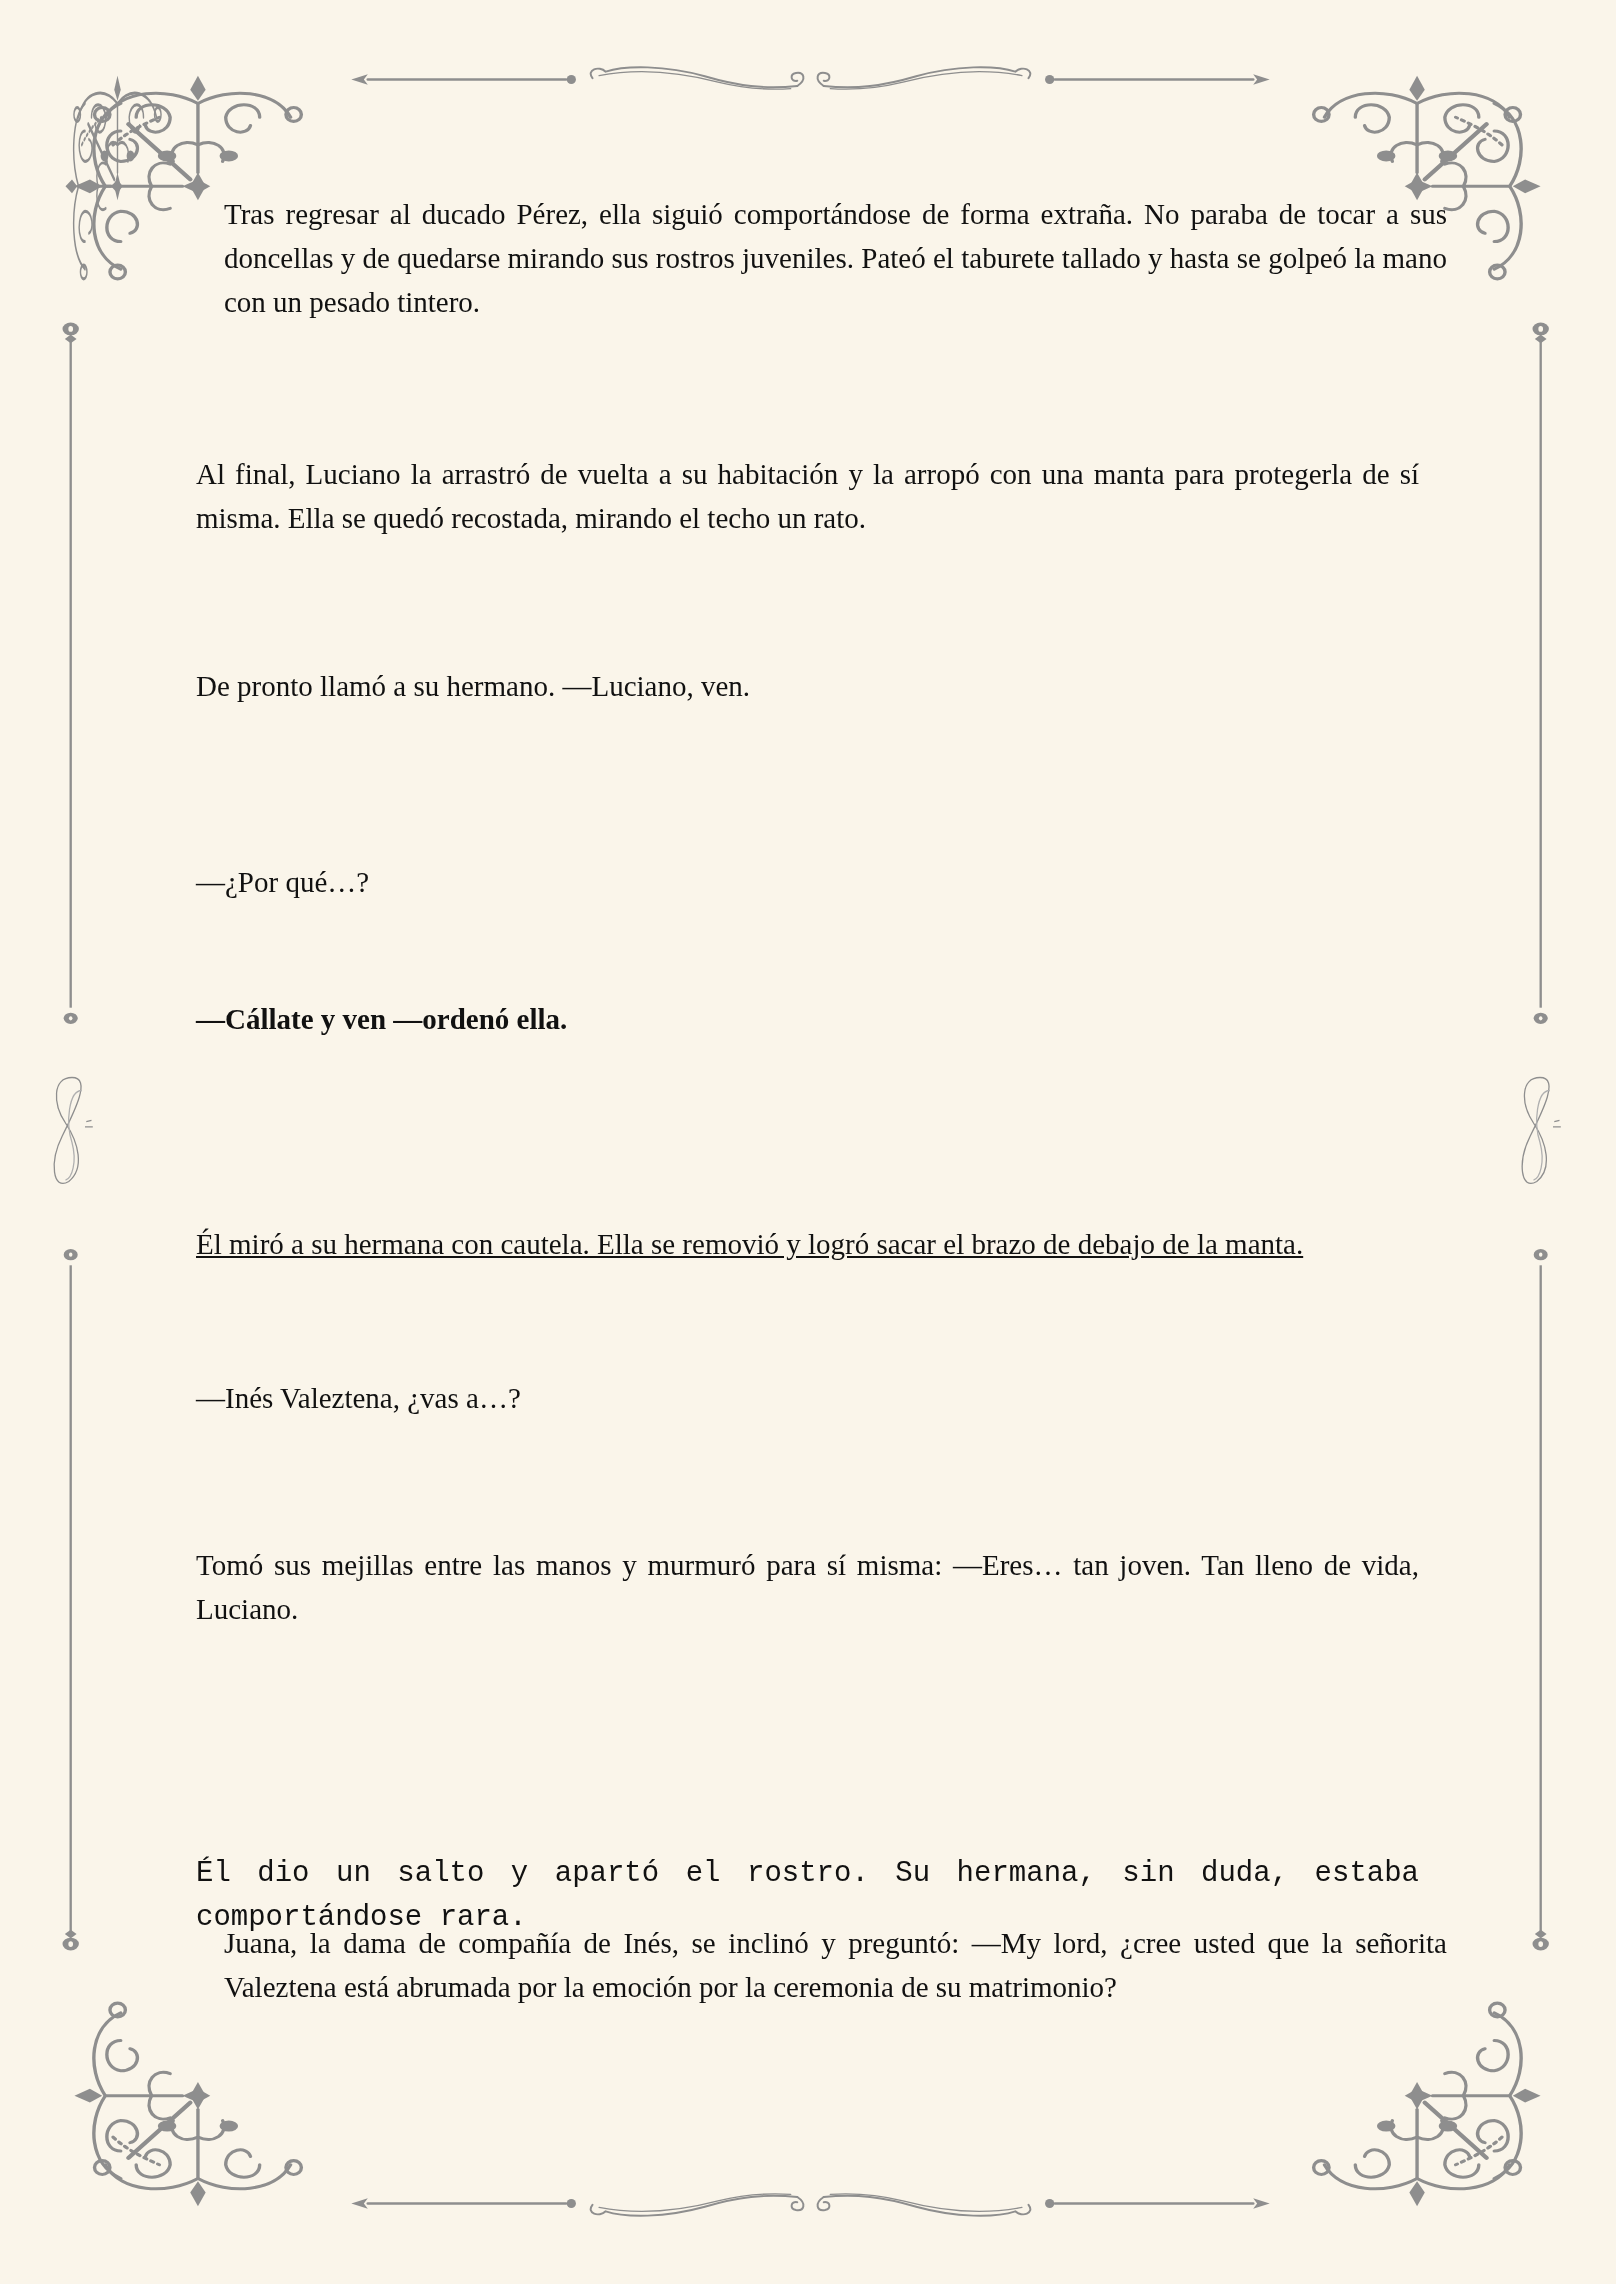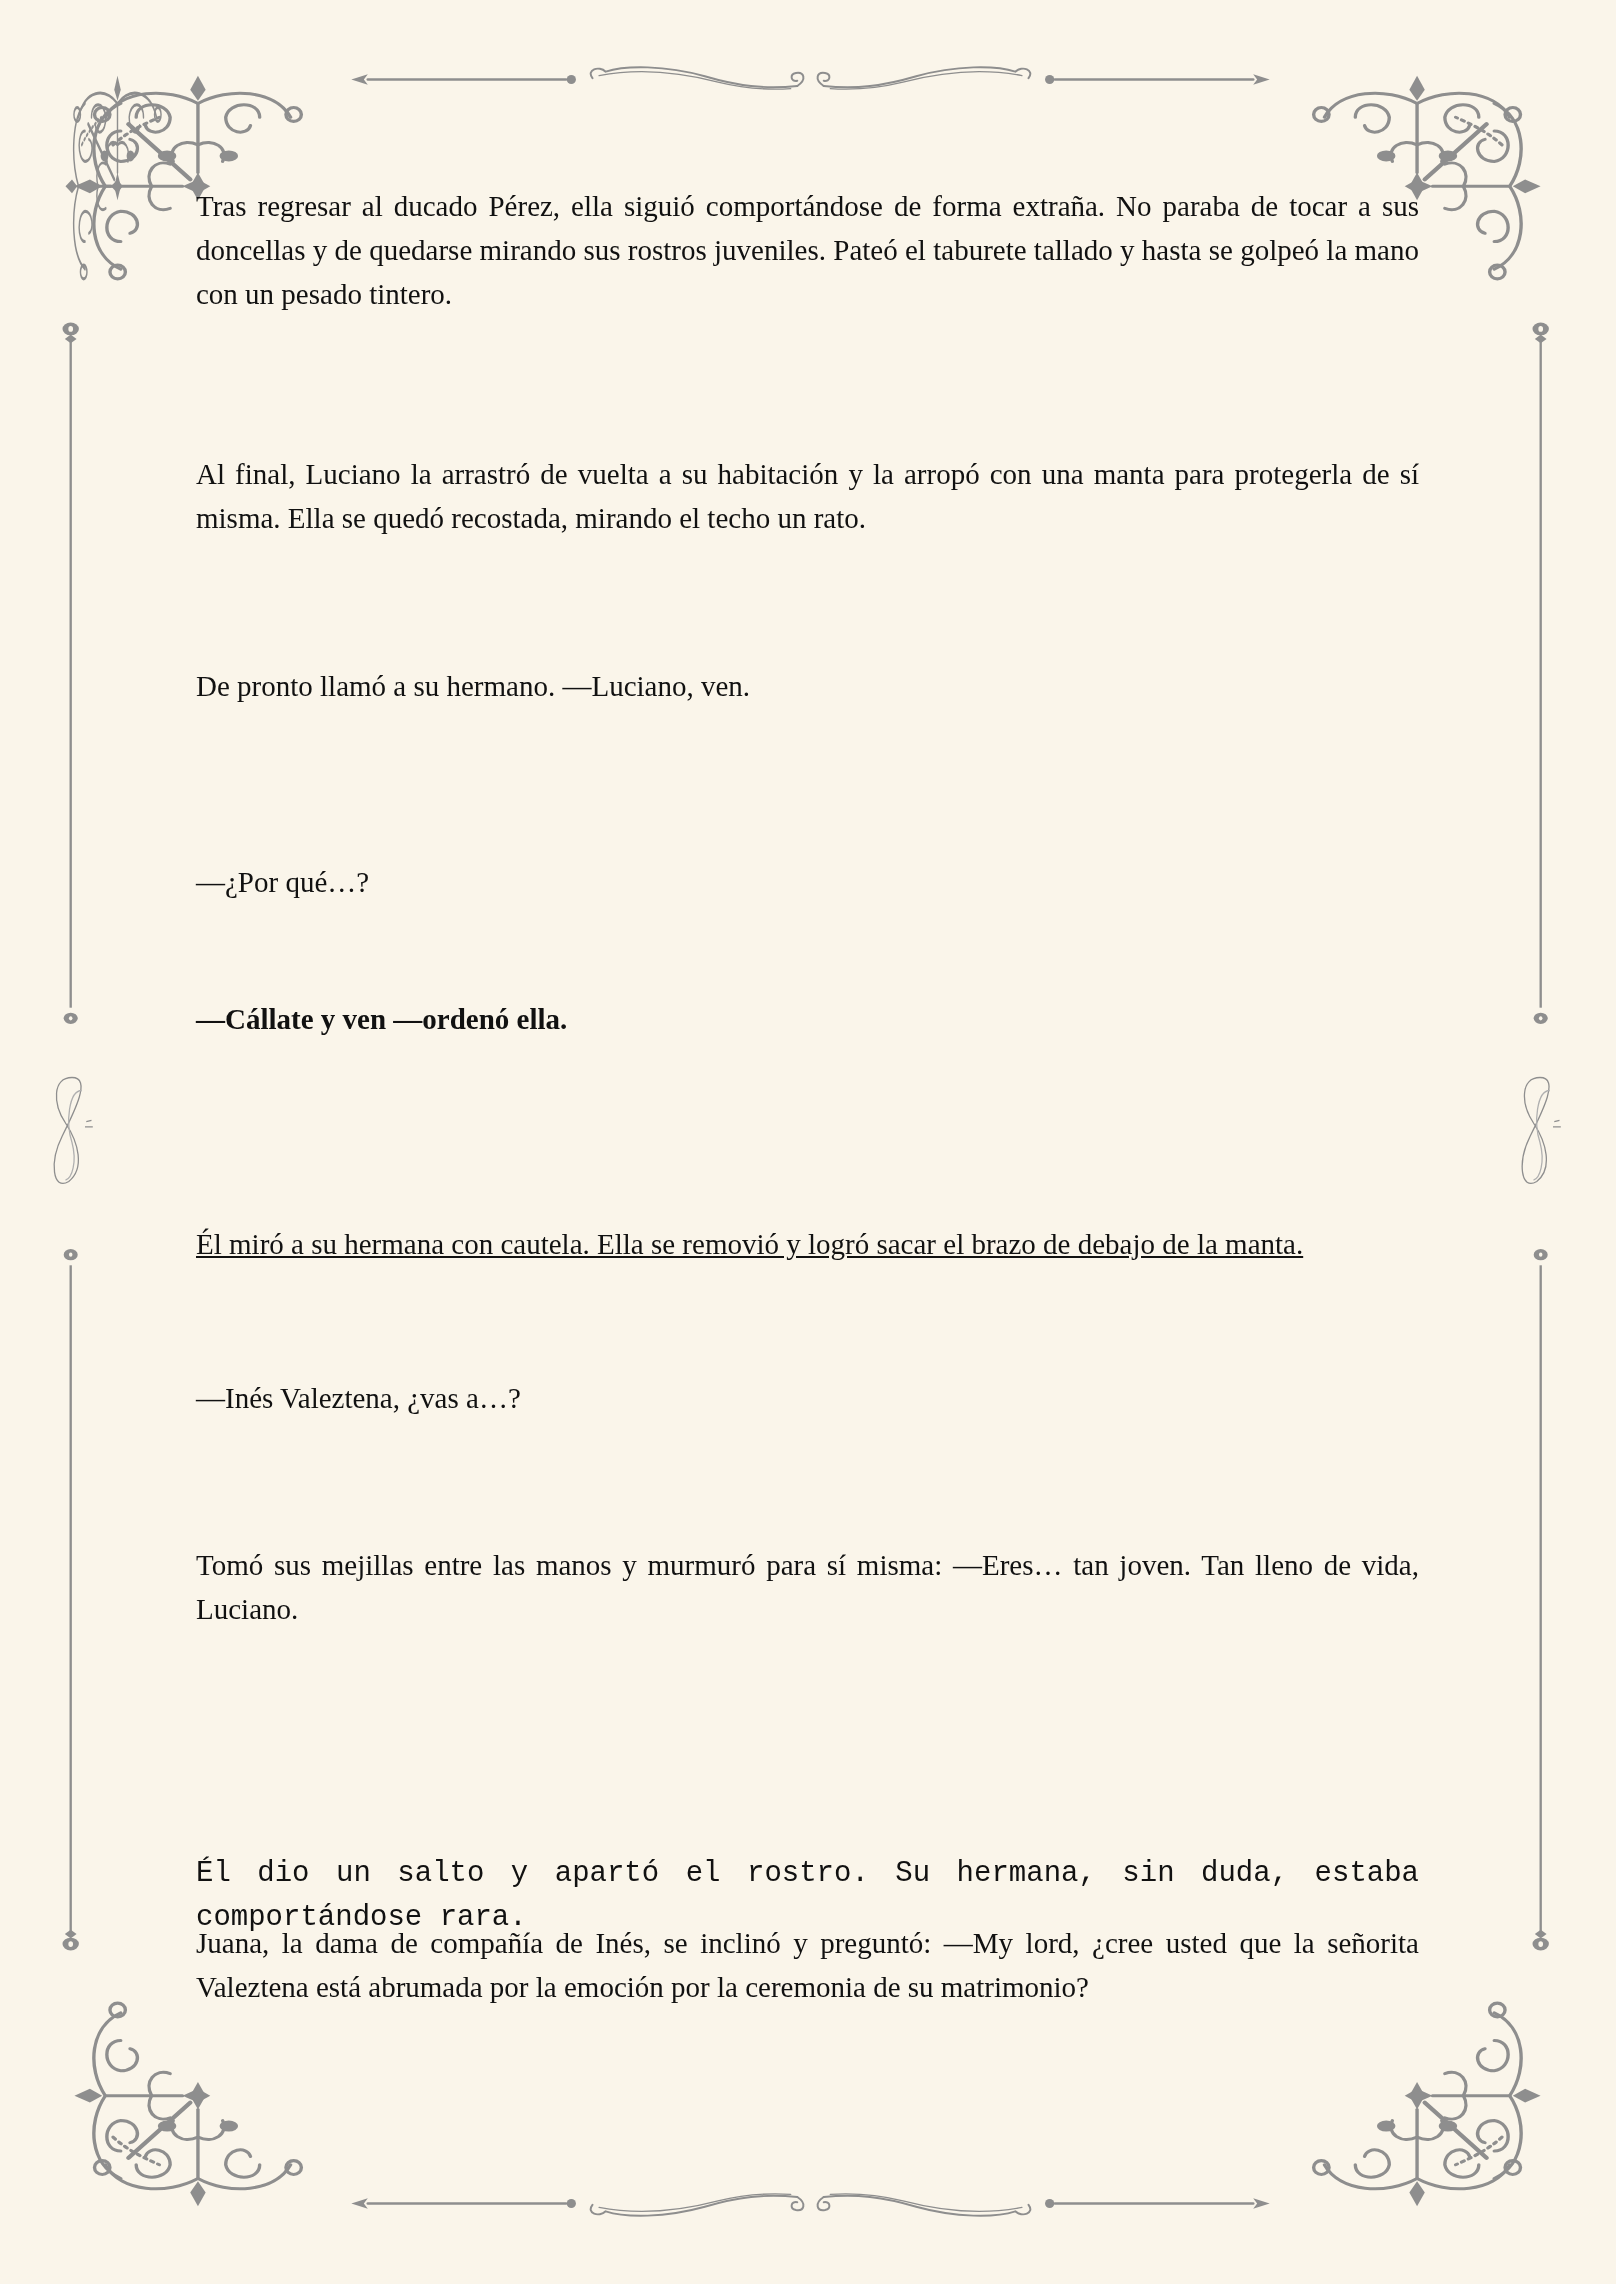--- a/index.html
+++ b/index.html
@@ -161,21 +161,21 @@
   <svg viewBox="0 0 80 200">
       <use href="#knot"></use>
     </svg>
 </div>
 <div class="orn" style="left:1529px;top:1244px;width:23.4px;height:710px;transform:scaleY(-1);">
   <svg viewBox="0 0 40 1000" preserveAspectRatio="none">
       <use href="#vrod"></use>
     </svg>
 </div>
 
-<div class="text-block" style="top:184px;">
+<div class="text-block" style="top:192px;margin-left:28px;">
     <p>Tras regresar al ducado Pérez, ella siguió comportándose de forma extraña. No paraba de tocar a sus doncellas y de quedarse mirando sus rostros juveniles. Pateó el taburete tallado y hasta se golpeó la mano con un pesado tintero.</p>
   </div>
 <div class="text-block" style="top:452px;">
     <p>Al final, Luciano la arrastró de vuelta a su habitación y la arropó con una manta para protegerla de sí misma. Ella se quedó recostada, mirando el techo un rato.</p>
   </div>
 <div class="text-block" style="top:664px;">
     <p>De pronto llamó a su hermano. —Luciano, ven.</p>
   </div>
 <div class="text-block" style="top:830px;margin-top:30px;">
     <p>—¿Por qué…?</p>
@@ -188,16 +188,16 @@
   </div>
 <div class="text-block" style="top:1376px;">
     <p>—Inés Valeztena, ¿vas a…?</p>
   </div>
 <div class="text-block" style="top:1543px;">
     <p>Tomó sus mejillas entre las manos y murmuró para sí misma: —Eres… tan joven. Tan lleno de vida, Luciano.</p>
   </div>
 <div class="text-block" style="top:1852px;font-family:Liberation Mono, monospace;">
     <p>Él dio un salto y apartó el rostro. Su hermana, sin duda, estaba comportándose rara.</p>
   </div>
-<div class="text-block" style="top:1921px;">
+<div class="text-block" style="top:1921px;margin-left:28px;">
     <p>Juana, la dama de compañía de Inés, se inclinó y preguntó: —My lord, ¿cree usted que la señorita Valeztena está abrumada por la emoción por la ceremonia de su matrimonio?</p>
   </div>
 
 
 </body></html>

